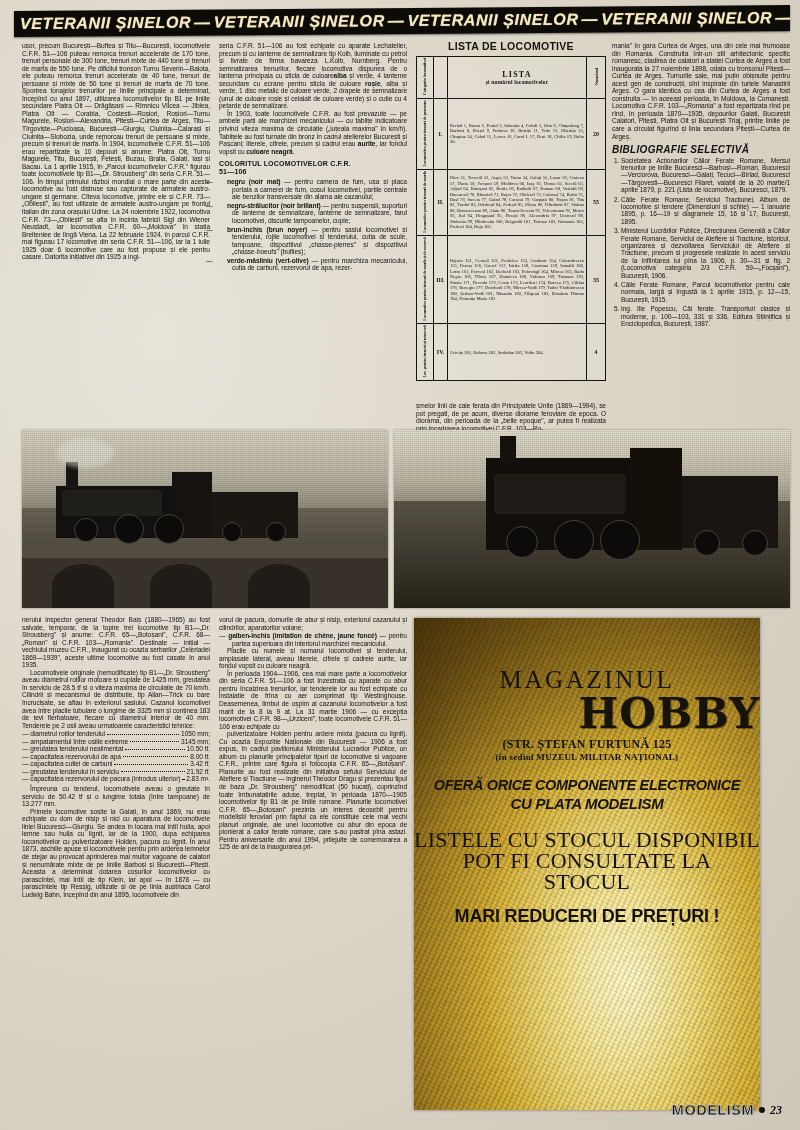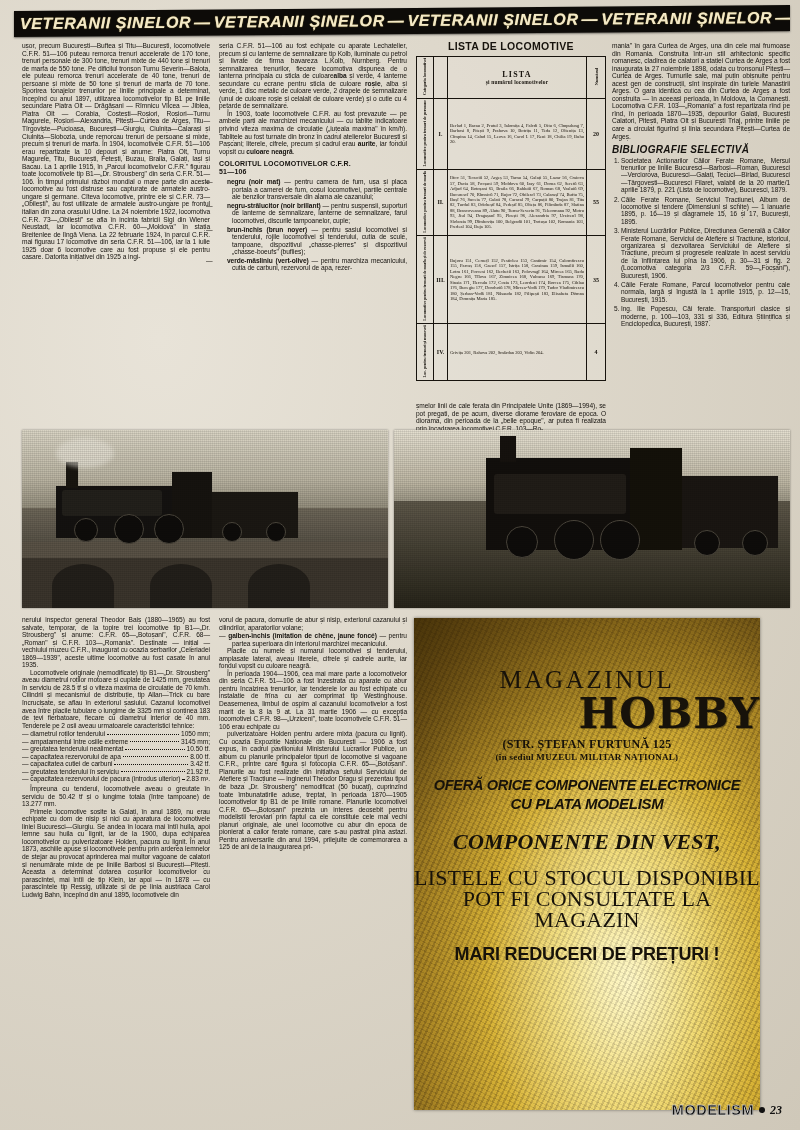--- a/index.html
+++ b/index.html
@@ -416,26 +416,25 @@
     <div class="adgrain"></div>
     <div class="adshade"></div>
     <div class="content">
       <div class="ad-l1">MAGAZINUL</div>
       <div class="ad-l2">HOBBY</div>
       <div class="ad-l3">(STR. ȘTEFAN FURTUNĂ 125</div>
       <div class="ad-l4">(în sediul MUZEUL MILITAR NAȚIONAL)</div>
       <div class="ad-l5">OFERĂ ORICE COMPONENTE ELECTRONICE</div>
       <div class="ad-l6">CU PLATA MODELISM</div>
       <div class="ad-l7">
-        <div>COMPONENTE DIN VEST,</div>
       </div>
       <div class="ad-l8">
         <div>LISTELE CU STOCUL DISPONIBIL</div>
         <div>POT FI CONSULTATE LA</div>
-        <div>MAGAZIN</div>
+        <div>STOCUL</div>
       </div>
       <div class="ad-l9">MARI REDUCERI DE PREȚURI !</div>
     </div>
   </div>
 
   <div class="footer">
     <span class="brand">MODELISM</span>
     <span class="dot"></span>
     <span class="pg">23</span>
   </div>

